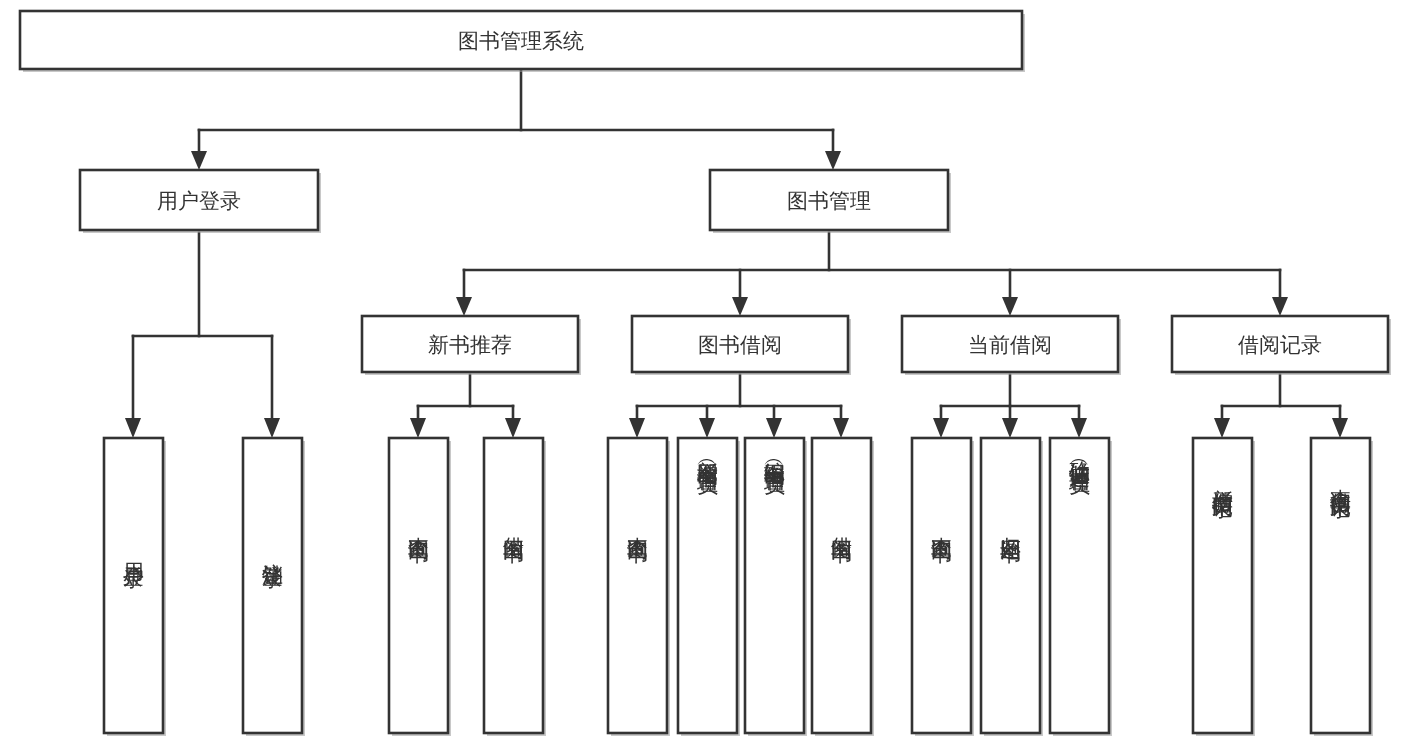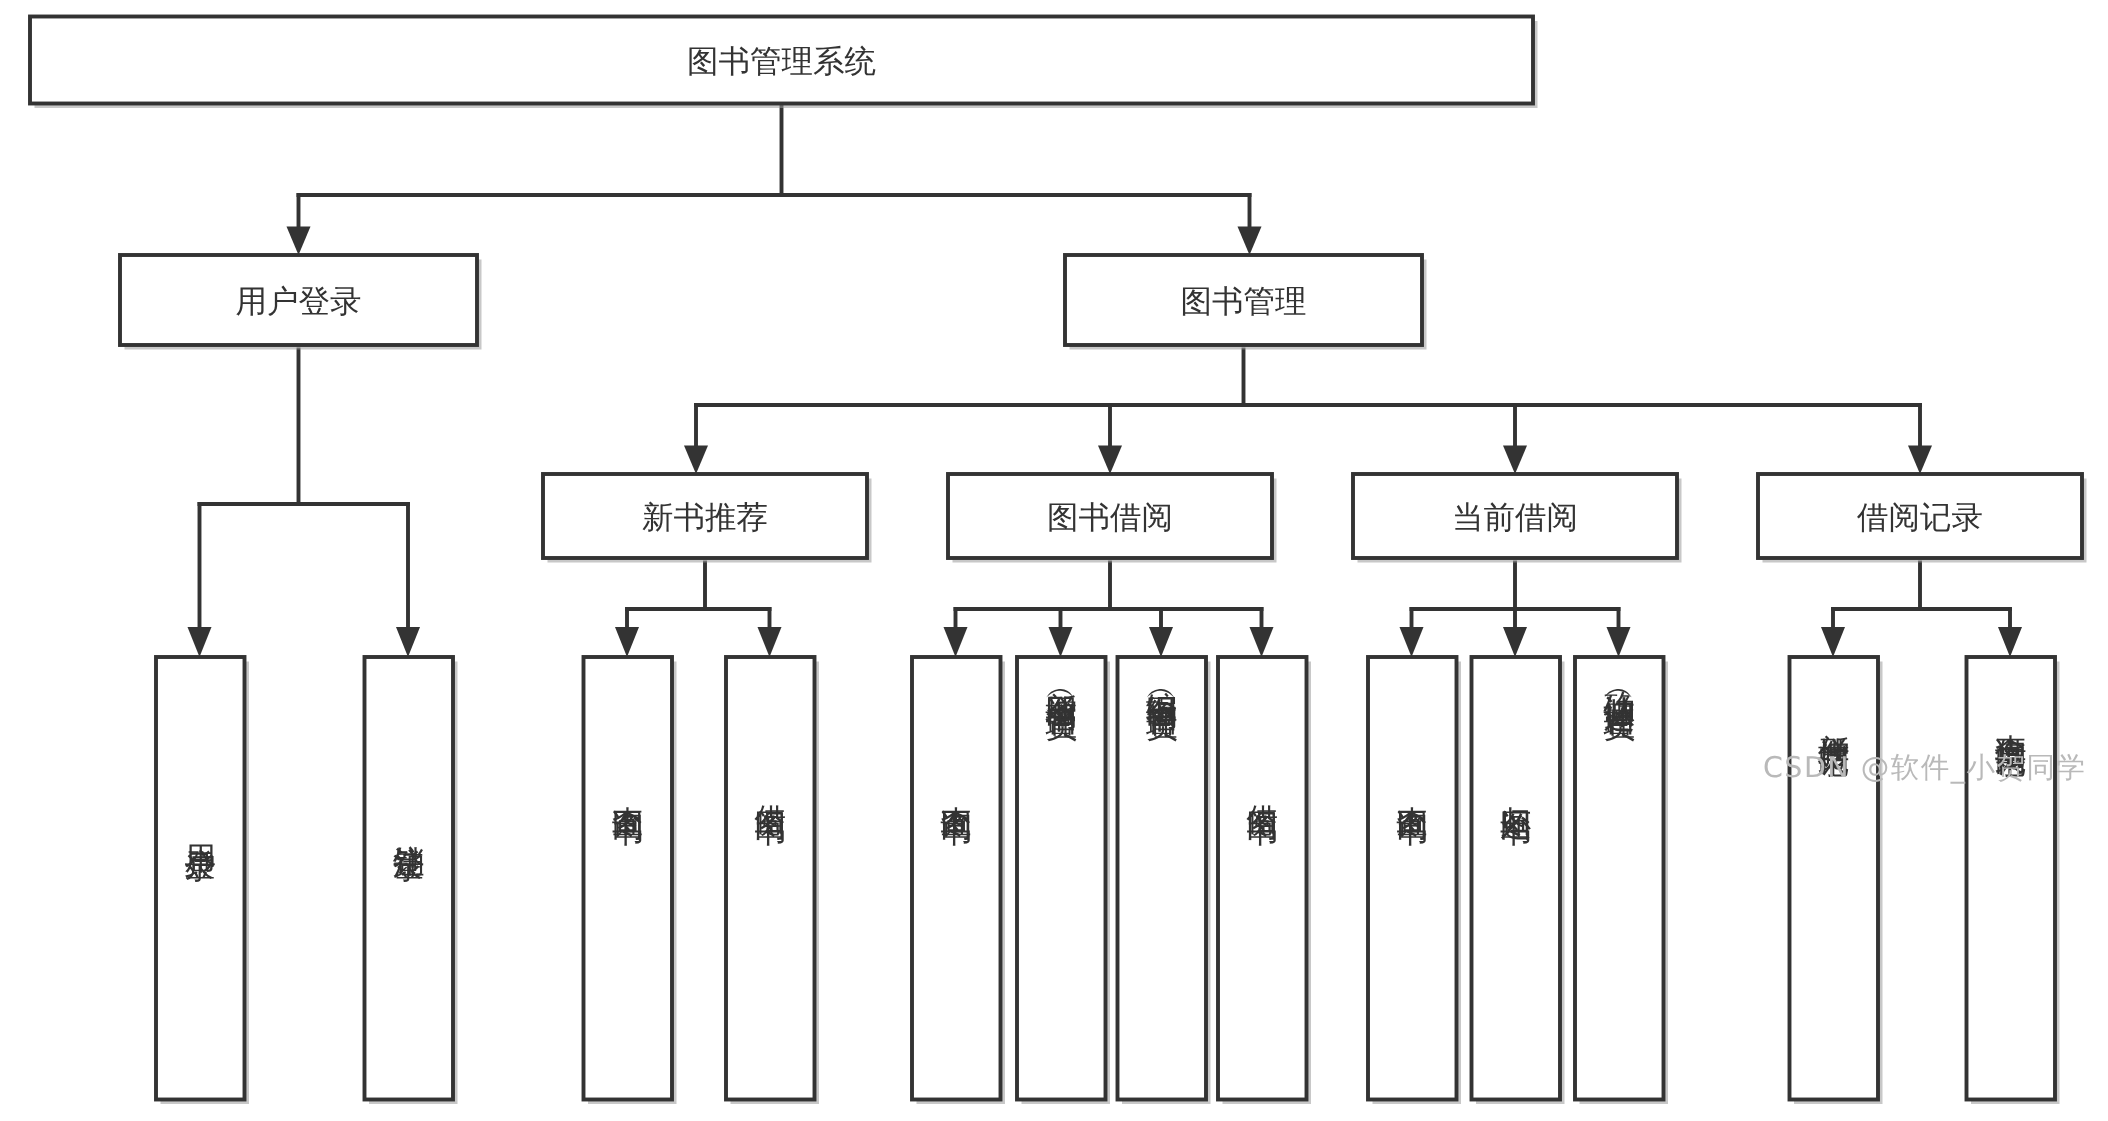--- a/index.html
+++ b/index.html
@@ -277,14 +277,13 @@
   <div class="leaf-label-wrap" style="left:1050px; top:438px; width:59px; height:295px;">
     <span class="leaf-label" style="margin-top:6px;">确认归还（管理员）</span>
   </div>
   <div class="leaf-label-wrap" style="left:1193px; top:438px; width:59px; height:295px;">
     <span class="leaf-label" style="margin-top:34px;">新增借阅记录</span>
   </div>
   <div class="leaf-label-wrap" style="left:1311px; top:438px; width:59px; height:295px;">
     <span class="leaf-label" style="margin-top:34px;">查询借阅记录</span>
   </div>
 
-  <div class="watermark">CSDN @软件_小贺同学</div>
 </div>
 
 </body></html>

